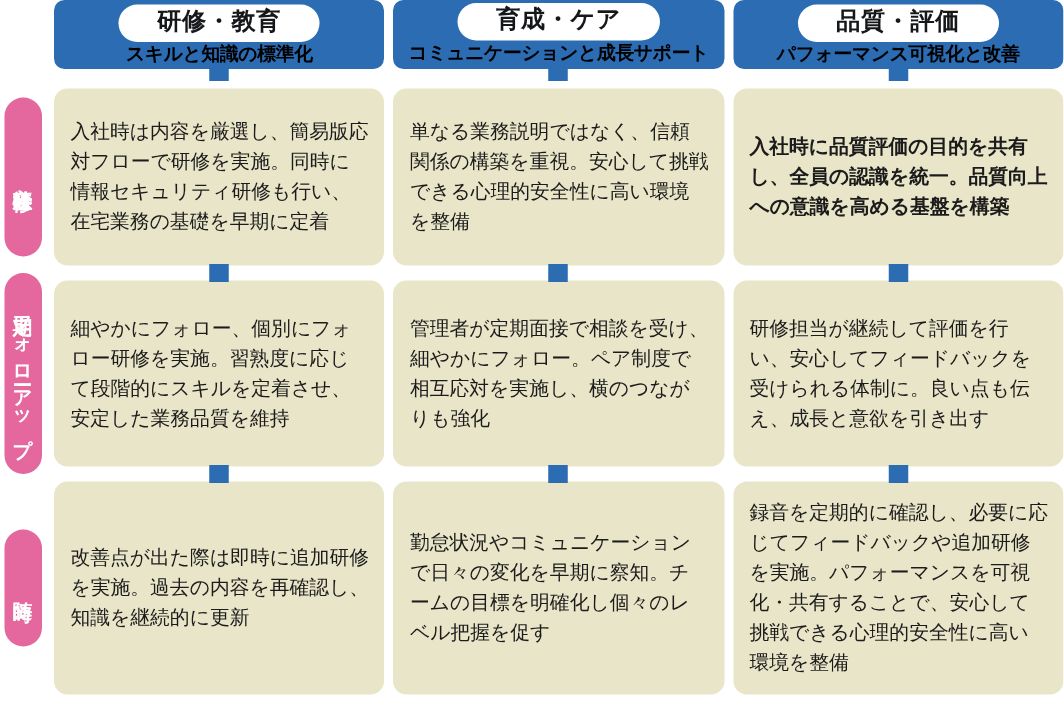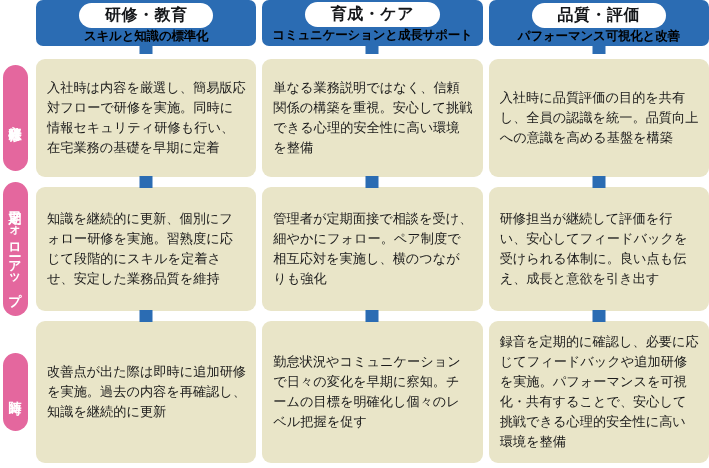--- a/index.html
+++ b/index.html
@@ -128,21 +128,21 @@
   }
 
   .r2c1 { grid-row: 3; grid-column: 2; }
   .r2c2 { grid-row: 3; grid-column: 3; }
   .r2c3 { grid-row: 3; grid-column: 4; }
   .r3c1 { grid-row: 4; grid-column: 2; }
   .r3c2 { grid-row: 4; grid-column: 3; }
   .r3c3 { grid-row: 4; grid-column: 4; }
   .r1c1 { grid-row: 2; grid-column: 2; }
   .r1c2 { grid-row: 2; grid-column: 3; }
-  .r1c3 { grid-row: 2; grid-column: 4; }
+  .r1c3 { grid-row: 2; grid-column: 4; font-weight: bold; }
 </style>
 </head>
 <body>
 
 <div class="matrix">
 
   <div class="corner"></div>
 
   <div class="col-head c1">
     <div class="head-pill">研修・教育</div>
@@ -167,21 +167,21 @@
   <div class="cell r1c2 has-stem-below">
     <span class="cell-text">単なる業務説明ではなく、信頼関係の構築を重視。安心して挑戦できる心理的安全性に高い環境を整備</span>
   </div>
   <div class="cell r1c3 has-stem-below">
     <span class="cell-text">入社時に品質評価の目的を共有し、全員の認識を統一。品質向上への意識を高める基盤を構築</span>
   </div>
 
   <div class="row-label r2">定期フォローアップ</div>
 
   <div class="cell r2c1 has-stem-below">
-    <span class="cell-text">知識を継続的に更新、個別にフォロー研修を実施。習熟度に応じて段階的にスキルを定着させ、安定した業務品質を維持</span>
+    <span class="cell-text">細やかにフォロー、個別にフォロー研修を実施。習熟度に応じて段階的にスキルを定着させ、安定した業務品質を維持</span>
   </div>
   <div class="cell r2c2 has-stem-below">
     <span class="cell-text">管理者が定期面接で相談を受け、細やかにフォロー。ペア制度で相互応対を実施し、横のつながりも強化</span>
   </div>
   <div class="cell r2c3 has-stem-below">
     <span class="cell-text">研修担当が継続して評価を行い、安心してフィードバックを受けられる体制に。良い点も伝え、成長と意欲を引き出す</span>
   </div>
 
   <div class="row-label r3">随時</div>
 

